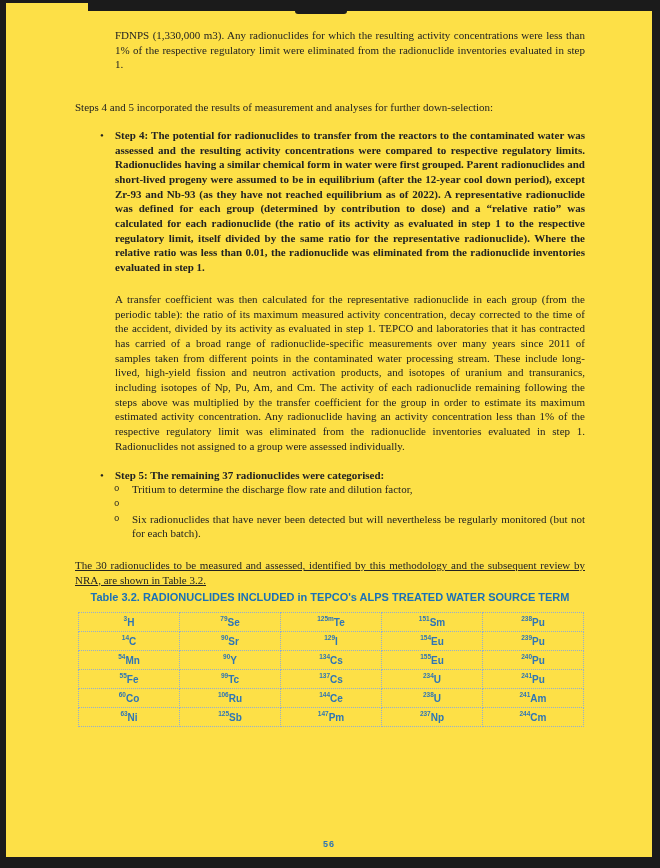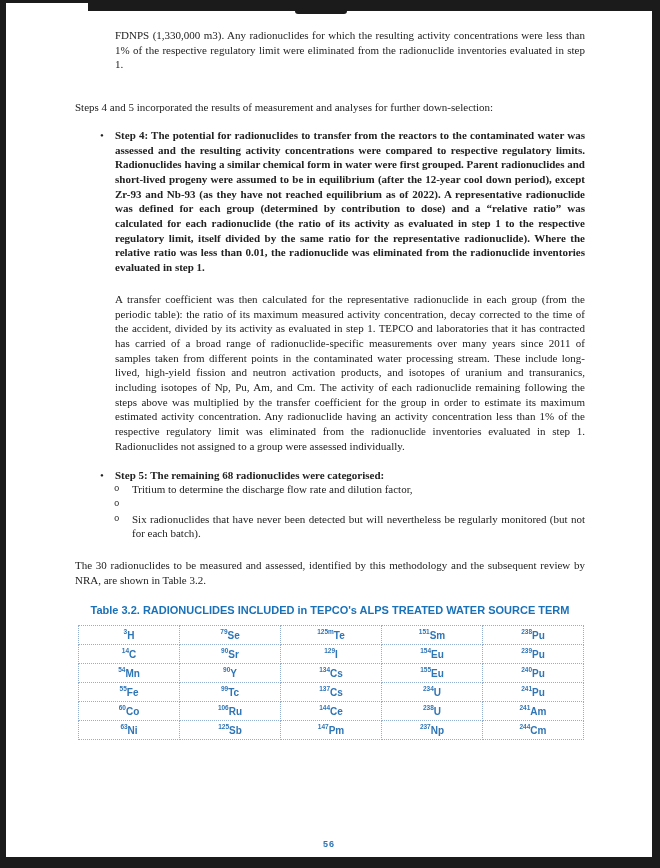--- a/index.html
+++ b/index.html
@@ -3,42 +3,42 @@
 <meta charset="utf-8">
 <style>
   html,body{margin:0;padding:0;}
   body{
     width:660px;height:868px;position:relative;
     background:#1b1b1b;overflow:hidden;
     font-family:"Liberation Serif",serif;
   }
   .page{
     position:absolute;left:6px;right:8px;top:3px;bottom:11px;
-    background:#ffffff;
+    background:#fde047;
   }
   .top-bar{position:absolute;left:88px;right:0;top:0;height:11px;background:#1b1b1b;}
   .top-notch{position:absolute;left:295px;top:0;width:52px;height:14px;background:#1b1b1b;border-radius:0 0 3px 3px;}
   .content{
     position:absolute;left:69px;right:67px;top:0;bottom:0;
     padding-top:25px;
     color:#222;font-size:11px;line-height:14.7px;
   }
   p{margin:0;text-align:justify;}
   .indent{margin-left:40px;}
   .mb-lg{margin-bottom:19px;}
   .steps-intro{margin-bottom:13px;margin-top:28px;}
   .bullet-row{display:flex;margin-bottom:17px;}
   .bullet-marker{flex:0 0 15px;margin-left:25px;text-align:left;}
   .bullet-text{flex:1;text-align:justify;font-weight:bold;}
   .transfer{margin-bottom:14px;}
   .step5-block{margin-bottom:17px;}
   .sub-row{display:flex;}
   .sub-marker{flex:0 0 18px;margin-left:39px;font-family:"Liberation Mono",monospace;font-size:9px;line-height:14.7px;}
   .sub-text{flex:1;text-align:justify;}
-  .closing{margin-bottom:15px;}
+  .closing{margin-bottom:2px;text-decoration:underline;}
   .table-title{
     font-family:Liberation Sans, sans-serif;font-weight:700;
     font-size:11px;line-height:14px;color:#1a71b8;
     margin:0 0 8px 0;text-align:center;
   }
   table.nuclides{
     width:506px;border-collapse:collapse;table-layout:fixed;
     margin-left:3px;
   }
   table.nuclides td{
@@ -67,21 +67,21 @@
     <div class="bullet-row">
       <span class="bullet-marker">•</span>
       <p class="bullet-text">Step 4: The potential for radionuclides to transfer from the reactors to the contaminated water was assessed and the resulting activity concentrations were compared to respective regulatory limits. Radionuclides having a similar chemical form in water were first grouped. Parent radionuclides and short-lived progeny were assumed to be in equilibrium (after the 12-year cool down period), except Zr-93 and Nb-93 (as they have not reached equilibrium as of 2022). A representative radionuclide was defined for each group (determined by contribution to dose) and a “relative ratio” was calculated for each radionuclide (the ratio of its activity as evaluated in step 1 to the respective regulatory limit, itself divided by the same ratio for the representative radionuclide). Where the relative ratio was less than 0.01, the radionuclide was eliminated from the radionuclide inventories evaluated in step 1.</p>
     </div>
 
     <p class="indent transfer">A transfer coefficient was then calculated for the representative radionuclide in each group (from the periodic table): the ratio of its maximum measured activity concentration, decay corrected to the time of the accident, divided by its activity as evaluated in step 1. TEPCO and laboratories that it has contracted has carried of a broad range of radionuclide-specific measurements over many years since 2011 of samples taken from different points in the contaminated water processing stream. These include long-lived, high-yield fission and neutron activation products, and isotopes of uranium and transuranics, including isotopes of Np, Pu, Am, and Cm. The activity of each radionuclide remaining following the steps above was multiplied by the transfer coefficient for the group in order to estimate its maximum estimated activity concentration. Any radionuclide having an activity concentration less than 1% of the respective regulatory limit was eliminated from the radionuclide inventories evaluated in step 1. Radionuclides not assigned to a group were assessed individually.</p>
 
     <div class="step5-block">
       <div class="bullet-row" style="margin-bottom:0;">
         <span class="bullet-marker">•</span>
-        <p class="bullet-text">Step 5: The remaining 68 radionuclides were categorised:</p>
+        <p class="bullet-text">Step 5: The remaining 37 radionuclides were categorised:</p>
       </div>
       <div class="sub-row">
         <span class="sub-marker">o</span>
         <p class="sub-text">Tritium to determine the discharge flow rate and dilution factor,</p>
       </div>
       <div class="sub-row">
         <span class="sub-marker">o</span>
       </div>
       <div class="sub-row">
         <span class="sub-marker">o</span>

